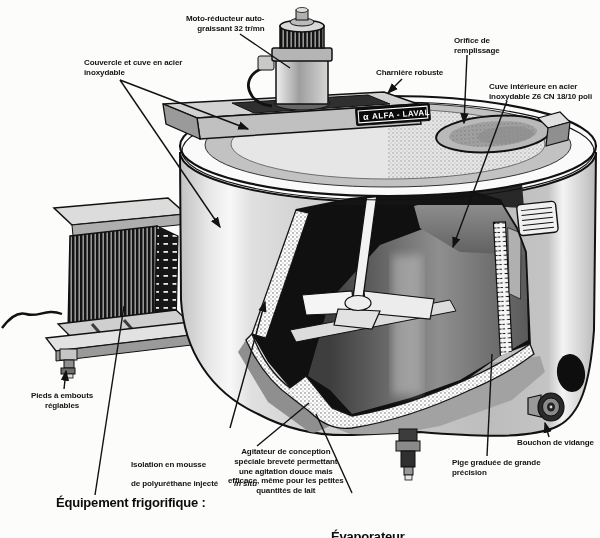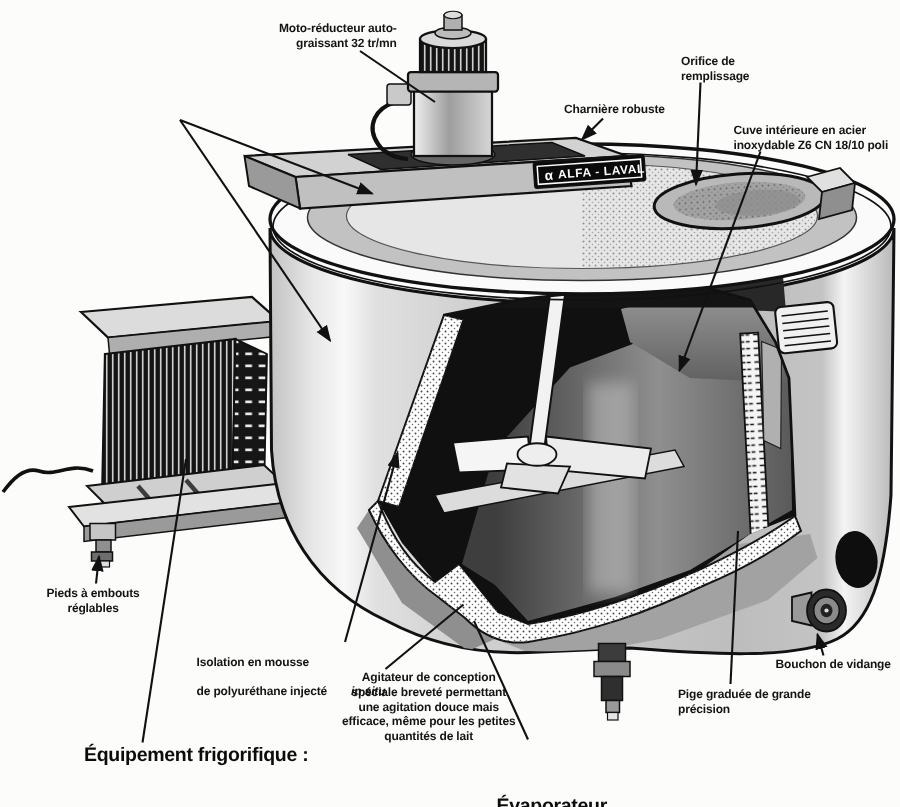--- a/index.html
+++ b/index.html
@@ -237,28 +237,30 @@
     <line x1="257" y1="446" x2="309" y2="403"></line>
     <line x1="95" y1="495" x2="124" y2="306"></line>
     <line x1="352" y1="493" x2="316" y2="414"></line>
     <line x1="487" y1="456" x2="492" y2="354"></line>
     <line x1="549" y1="437" x2="545" y2="423" marker-end="url(#arw)"></line>
   </g>
 </svg>
 
   <div class="lbl" style="left:186px;top:14px;text-align:right;">Moto-réducteur auto-
 graissant 32 tr/mn</div>
+  <div class="lbl" style="left:84px;top:58px;">Couvercle et cuve en acier
+inoxydable</div>
   <div class="lbl" style="left:376px;top:68px;">Charnière robuste</div>
   <div class="lbl" style="left:454px;top:36px;">Orifice de
 remplissage</div>
   <div class="lbl" style="left:489px;top:82px;">Cuve intérieure en acier
 inoxydable Z6 CN 18/10 poli</div>
   <div class="lbl" style="left:31px;top:391px;text-align:center;">Pieds à embouts
 réglables</div>
-  <div class="lbl" style="left:131px;top:427px;">
+  <div class="lbl" style="left:131px;top:450px;">
     <span>Isolation en mousse</span><br>
     <span>de polyuréthane injecté</span><i>in situ</i>
   </div>
   <div class="lbl" style="left:228px;top:447px;text-align:center;">Agitateur de conception
 spéciale breveté permettant
 une agitation douce mais
 efficace, même pour les petites
 quantités de lait</div>
   <div class="lbl-big" style="left:56px;top:496px;">Équipement frigorifique :</div>
   <div class="lbl-big" style="left:331px;top:494px;margin-top:36px;">Évaporateur</div>

